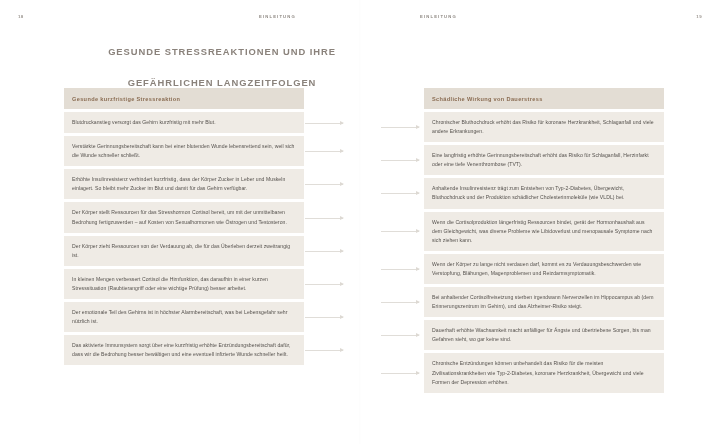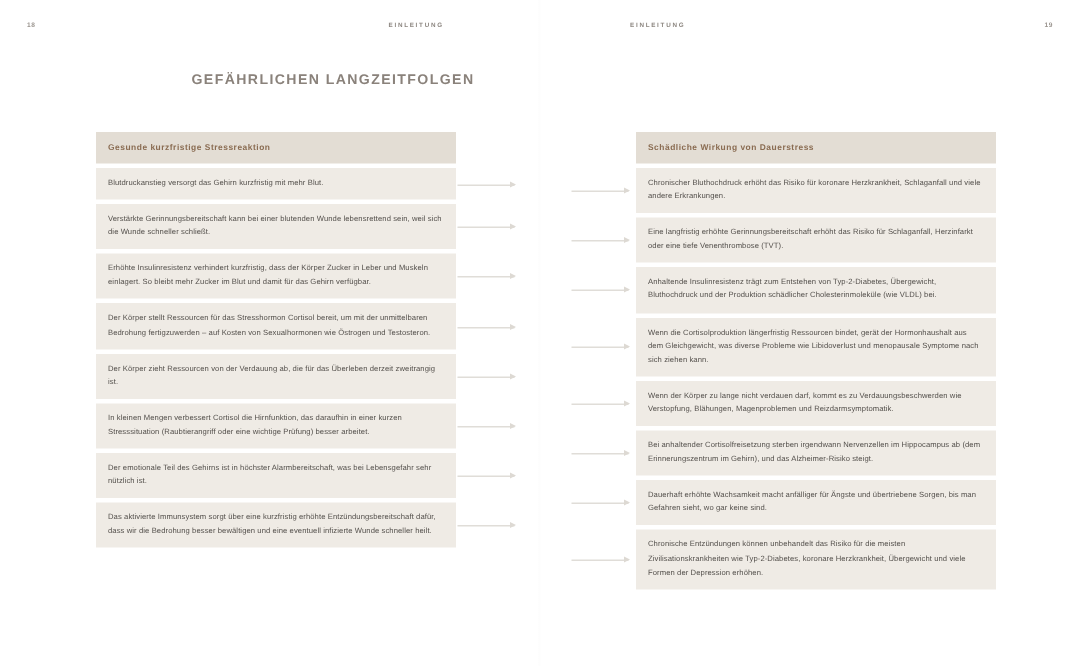--- a/index.html
+++ b/index.html
@@ -76,21 +76,21 @@
     width: 300px;
     text-align: center;
     font-size: 9.4px;
     line-height: 15px;
     letter-spacing: 0.95px;
     color: #8a827b;
     font-weight: 600;
     text-transform: uppercase;
   }
   .title .line { display: block; white-space: nowrap; }
-  .title .line2 { margin-top: 1px; }
+  .title .line2 { margin-top: 16px; }
 
   
   .col {
     position: absolute;
     top: 88px;
   }
   .col-left  { left: 64px;  width: 240px; }
   .col-right { left: 424px; width: 240px; }
 
   .col-header {
@@ -147,20 +147,21 @@
   <div class="page page-left"></div>
   <div class="page page-right"></div>
   <div class="spine"></div>
 
   <div class="folio folio-left">18</div>
   <div class="runhead runhead-left">EINLEITUNG</div>
   <div class="runhead runhead-right">EINLEITUNG</div>
   <div class="folio folio-right">19</div>
 
   <div class="title">
+    <span class="line line1">GESUNDE STRESSREAKTIONEN UND IHRE</span>
     <span class="line line2">GEFÄHRLICHEN LANGZEITFOLGEN</span>
   </div>
 
   <div class="col col-left">
     <div class="col-header">Gesunde kurzfristige Stressreaktion</div>
     <div class="cell">
       <p>Blutdruckanstieg versorgt das Gehirn kurzfristig mit mehr Blut.</p>
     </div>
     <div class="cell">
       <p>Verstärkte Gerinnungsbereitschaft kann bei einer blutenden Wunde lebensrettend sein, weil sich die Wunde schneller schließt.</p>

